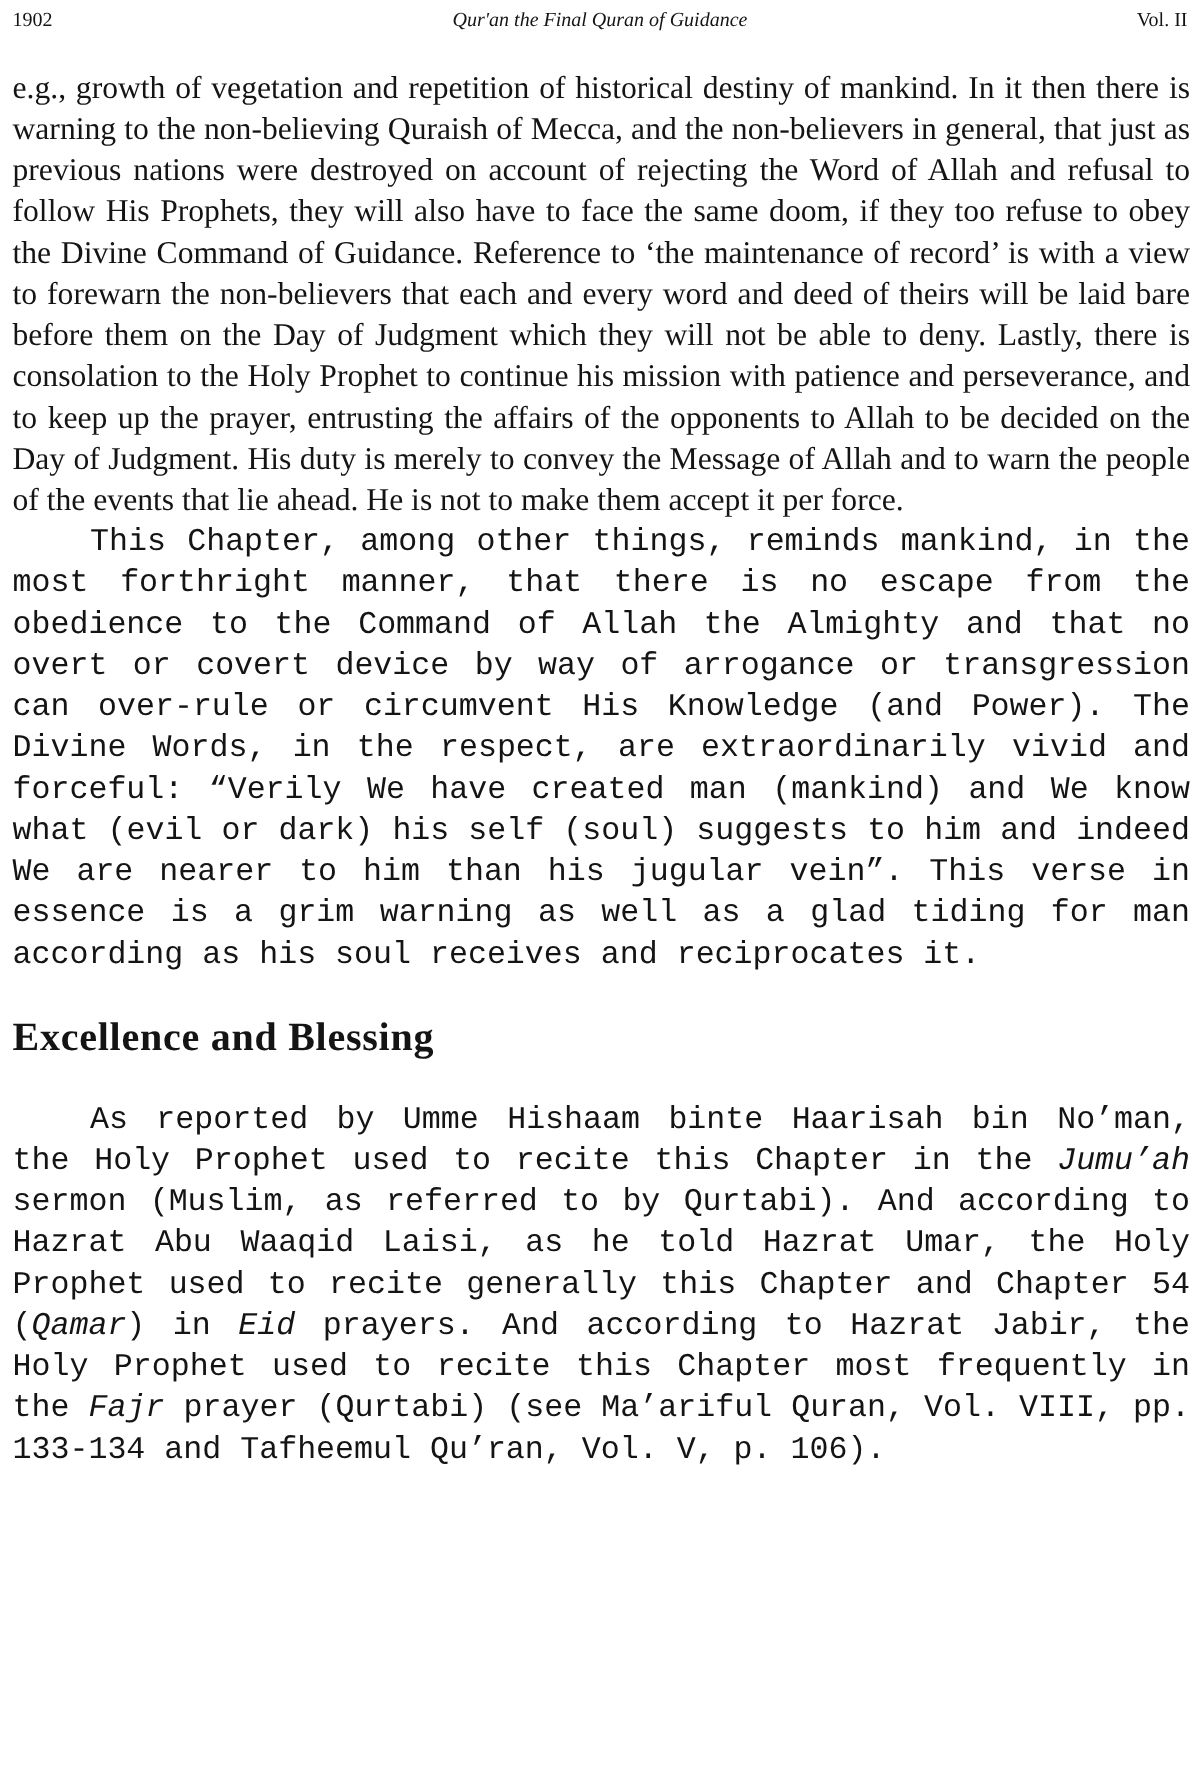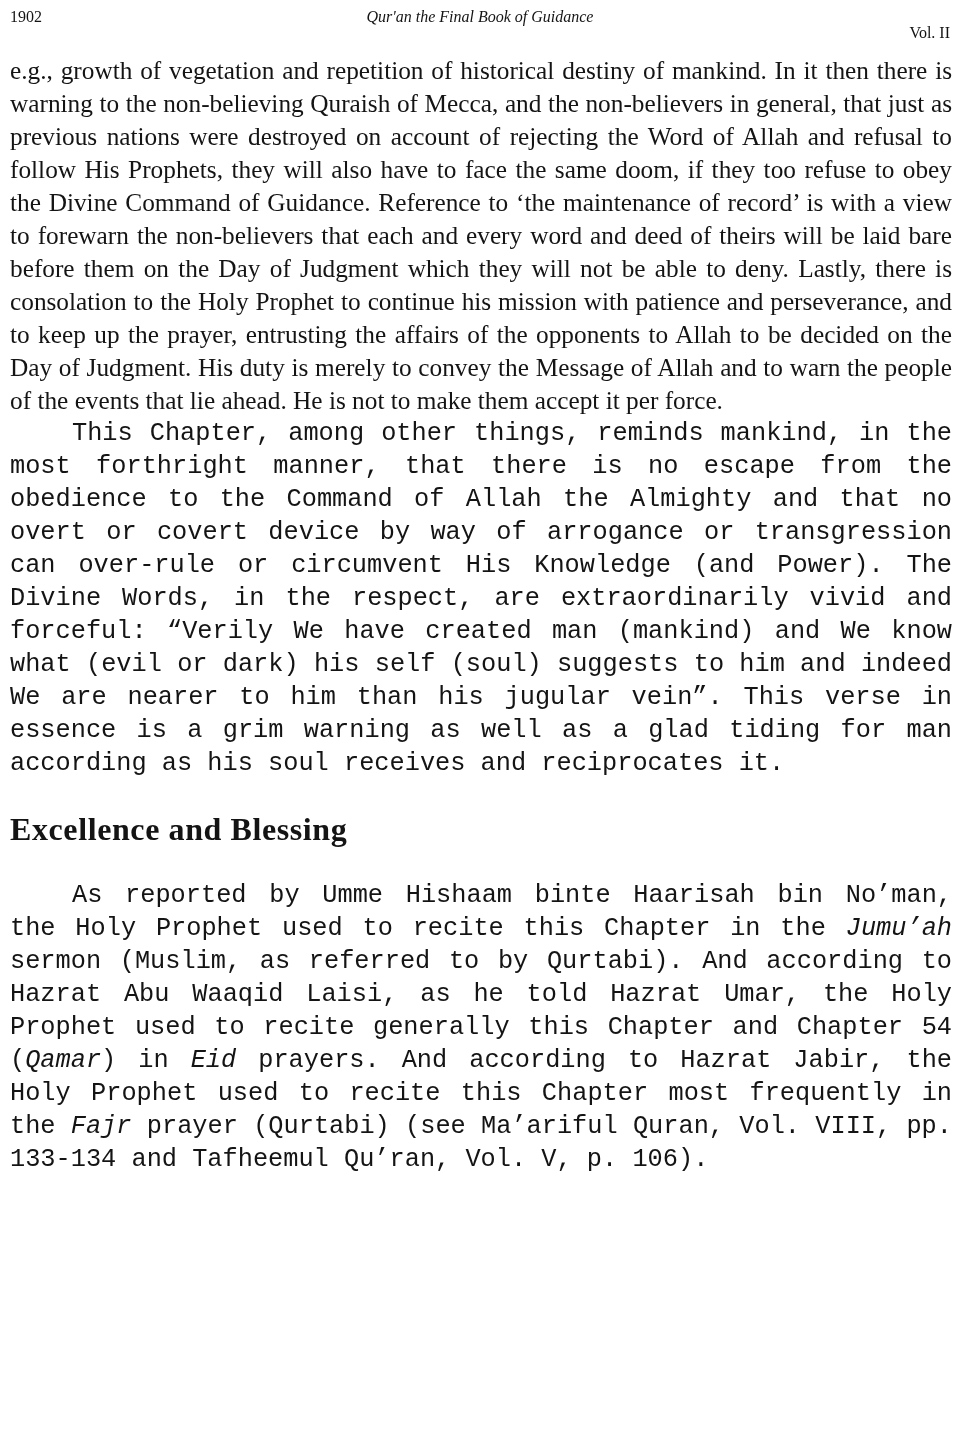--- a/index.html
+++ b/index.html
@@ -2,35 +2,35 @@
 <html><head>
 <meta charset="utf-8">
 <style>
   html, body { margin: 0; padding: 0; background: #ffffff; }
   body { width: 960px; height: 1430px; overflow: hidden; position: relative;
          font-family: "Liberation Serif", serif; color: #141414; }
   .header { position: absolute; top: 0; left: 10px; right: 10px; height: 36px;
             font-size: 16px; line-height: 34px; }
   .header .pg { position: absolute; left: 0; top: 0; }
   .header .title { position: absolute; left: 0; right: 0; text-align: center; font-style: italic; top: 0; }
-  .header .vol { position: absolute; right: 0; top: 16px; text-align: right; }
+  .header .vol { position: absolute; right: 0; top: 0; text-align: right; }
   .body { position: absolute; left: 10px; width: 942px; top: 54px;
           font-size: 25.3px; line-height: 33px; text-align: justify; }
   .body p { margin: 0; }
   .body p.indent { text-indent: 62px; font-family: Liberation Mono, monospace; }
   .heading { font-weight: bold; font-size: 32px; letter-spacing: 0.6px;
              margin-top: 33px !important; margin-bottom: 33px !important; }
   .it { font-style: italic; }
 </style>
 </head>
 <body>
 
 <div class="header">
   <span class="pg">1902</span>
-  <span class="title">Qur'an the Final Book of Guidance</span>
+  <span class="title">Qur'an the Final Quran of Guidance</span>
   <span class="vol">Vol. II</span>
 </div>
 
 <div class="body">
   <p>e.g., growth of vegetation and repetition of historical destiny of mankind. In it then there is warning to the non-believing Quraish of Mecca, and the non-believers in general, that just as previous nations were destroyed on account of rejecting the Word of Allah and refusal to follow His Prophets, they will also have to face the same doom, if they too refuse to obey the Divine Command of Guidance. Reference to ‘the maintenance of record’ is with a view to forewarn the non-believers that each and every word and deed of theirs will be laid bare before them on the Day of Judgment which they will not be able to deny. Lastly, there is consolation to the Holy Prophet to continue his mission with patience and perseverance, and to keep up the prayer, entrusting the affairs of the opponents to Allah to be decided on the Day of Judgment. His duty is merely to convey the Message of Allah and to warn the people of the events that lie ahead. He is not to make them accept it per force.</p>
   <p class="indent">This Chapter, among other things, reminds mankind, in the most forthright manner, that there is no escape from the obedience to the Command of Allah the Almighty and that no overt or covert device by way of arrogance or transgression can over-rule or circumvent His Knowledge (and Power). The Divine Words, in the respect, are extraordinarily vivid and forceful: “Verily We have created man (mankind) and We know what (evil or dark) his self (soul) suggests to him and indeed We are nearer to him than his jugular vein”. This verse in essence is a grim warning as well as a glad tiding for man according as his soul receives and reciprocates it.</p>
   <p class="heading">Excellence and Blessing</p>
   <p class="indent"><span>As reported by Umme Hishaam binte Haarisah bin No’man, the Holy Prophet used to recite this Chapter in the </span><span class="it">Jumu’ah</span><span> sermon (Muslim, as referred to by Qurtabi). And according to Hazrat Abu Waaqid Laisi, as he told Hazrat Umar, the Holy Prophet used to recite generally this Chapter and Chapter 54 (</span><span class="it">Qamar</span><span>) in </span><span class="it">Eid</span><span> prayers. And according to Hazrat Jabir, the Holy Prophet used to recite this Chapter most frequently in the </span><span class="it">Fajr</span><span> prayer (Qurtabi) (see Ma’ariful Quran, Vol. VIII, pp. 133-134 and Tafheemul Qu’ran, Vol. V, p. 106).</span></p>
 </div>
 

